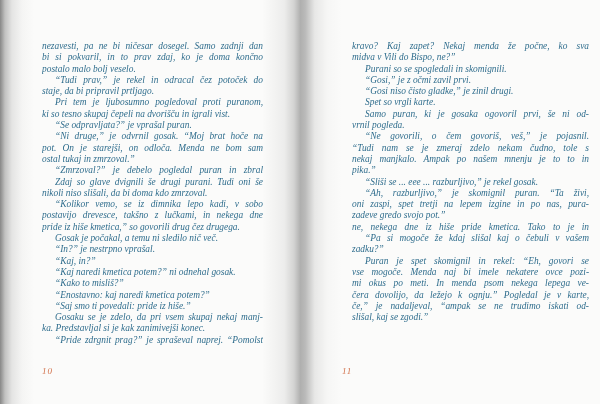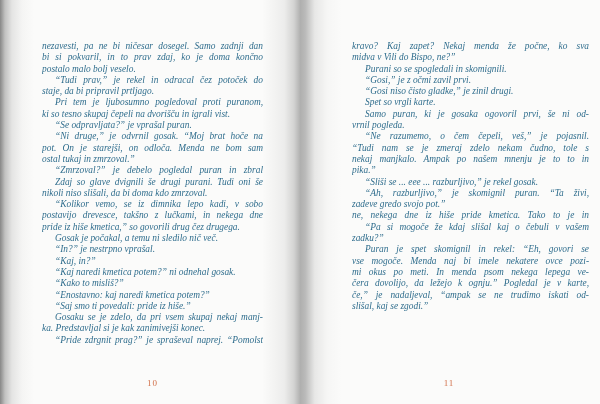--- a/index.html
+++ b/index.html
@@ -43,25 +43,25 @@
     text-align-last: justify;
     overflow: hidden;
     white-space: normal;
     font-style: italic;
   }
   .line.end { text-align-last: left; }
   .line.ind { text-indent: 13px; }
 
   .folio {
     position: absolute;
-    top: 378px;
+    top: 366px;
     font-size: 9px;
     letter-spacing: 1px;
     color: var(--folio, #d2714a);
-    text-align: center;
+    font-style: italic;
   }
   .folio-left  { left: 42px; width: 221px; }
   .folio-right { left: 44px; width: 214px; }
 
   
   .edge-shadow-left {
     position: absolute;
     left: 0; top: 0; bottom: 0;
     width: 34px;
     background: linear-gradient(to right,
@@ -129,26 +129,27 @@
   <div class="page page-right">
     <div class="textblock textblock-right">
         <div class="line">kravo? Kaj zapet? Nekaj menda že počne, ko sva</div>
         <div class="line end">midva v Vili do Bispo, ne?”</div>
         <div class="line ind end">Purani so se spogledali in skomignili.</div>
         <div class="line ind end">“Gosi,” je z očmi zavil prvi.</div>
         <div class="line ind end">“Gosi niso čisto gladke,” je zinil drugi.</div>
         <div class="line ind end">Spet so vrgli karte.</div>
         <div class="line ind">Samo puran, ki je gosaka ogovoril prvi, še ni od-</div>
         <div class="line end">vrnil pogleda.</div>
-        <div class="line ind">“Ne razumemo, o čem čepeli, veš,” je pojasnil.</div>
+        <div class="line ind">“Ne govorili, o čem govoriš, veš,” je pojasnil.</div>
         <div class="line">“Tudi nam se je zmeraj zdelo nekam čudno, tole s</div>
         <div class="line">nekaj manjkalo. Ampak po našem mnenju je to to in</div>
         <div class="line end">pika.”</div>
         <div class="line ind end">“Sliši se ... eee ... razburljivo,” je rekel gosak.</div>
         <div class="line ind">“Ah, razburljivo,” je skomignil puran. “Ta živi,</div>
+        <div class="line">oni zaspi, spet tretji na lepem izgine in po nas, pura-</div>
         <div class="line end">zadeve gredo svojo pot.”</div>
         <div class="line">ne, nekega dne iz hiše pride kmetica. Tako to je in</div>
         <div class="line ind">“Pa si mogoče že kdaj slišal kaj o čebuli v vašem</div>
         <div class="line end">zadku?”</div>
         <div class="line ind">Puran je spet skomignil in rekel: “Eh, govori se</div>
         <div class="line">vse mogoče. Menda naj bi imele nekatere ovce pozi-</div>
         <div class="line">mi okus po meti. In menda psom nekega lepega ve-</div>
         <div class="line">čera dovolijo, da ležejo k ognju.” Pogledal je v karte,</div>
         <div class="line">če,” je nadaljeval, “ampak se ne trudimo iskati od-</div>
         <div class="line end">slišal, kaj se zgodi.”</div>

